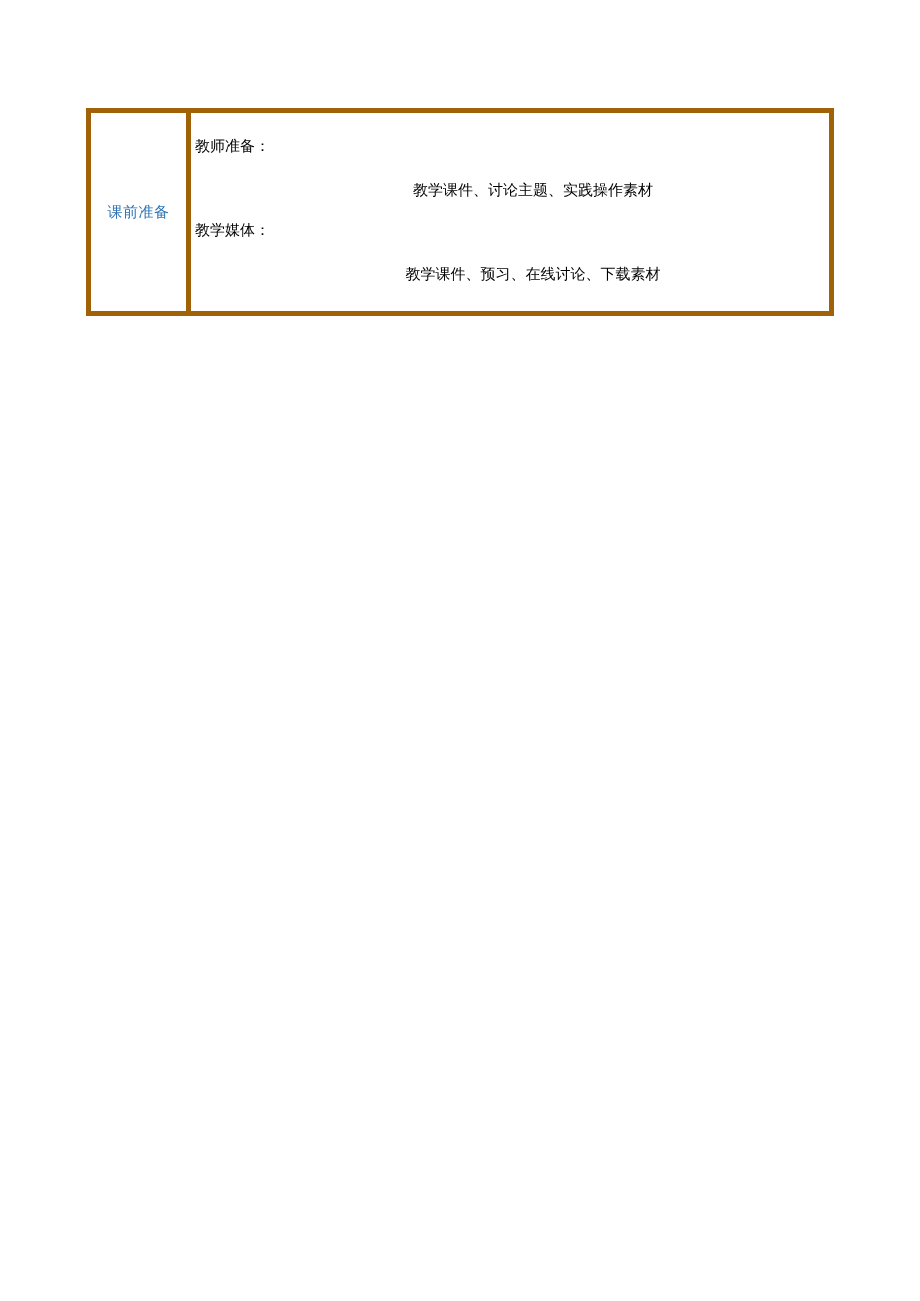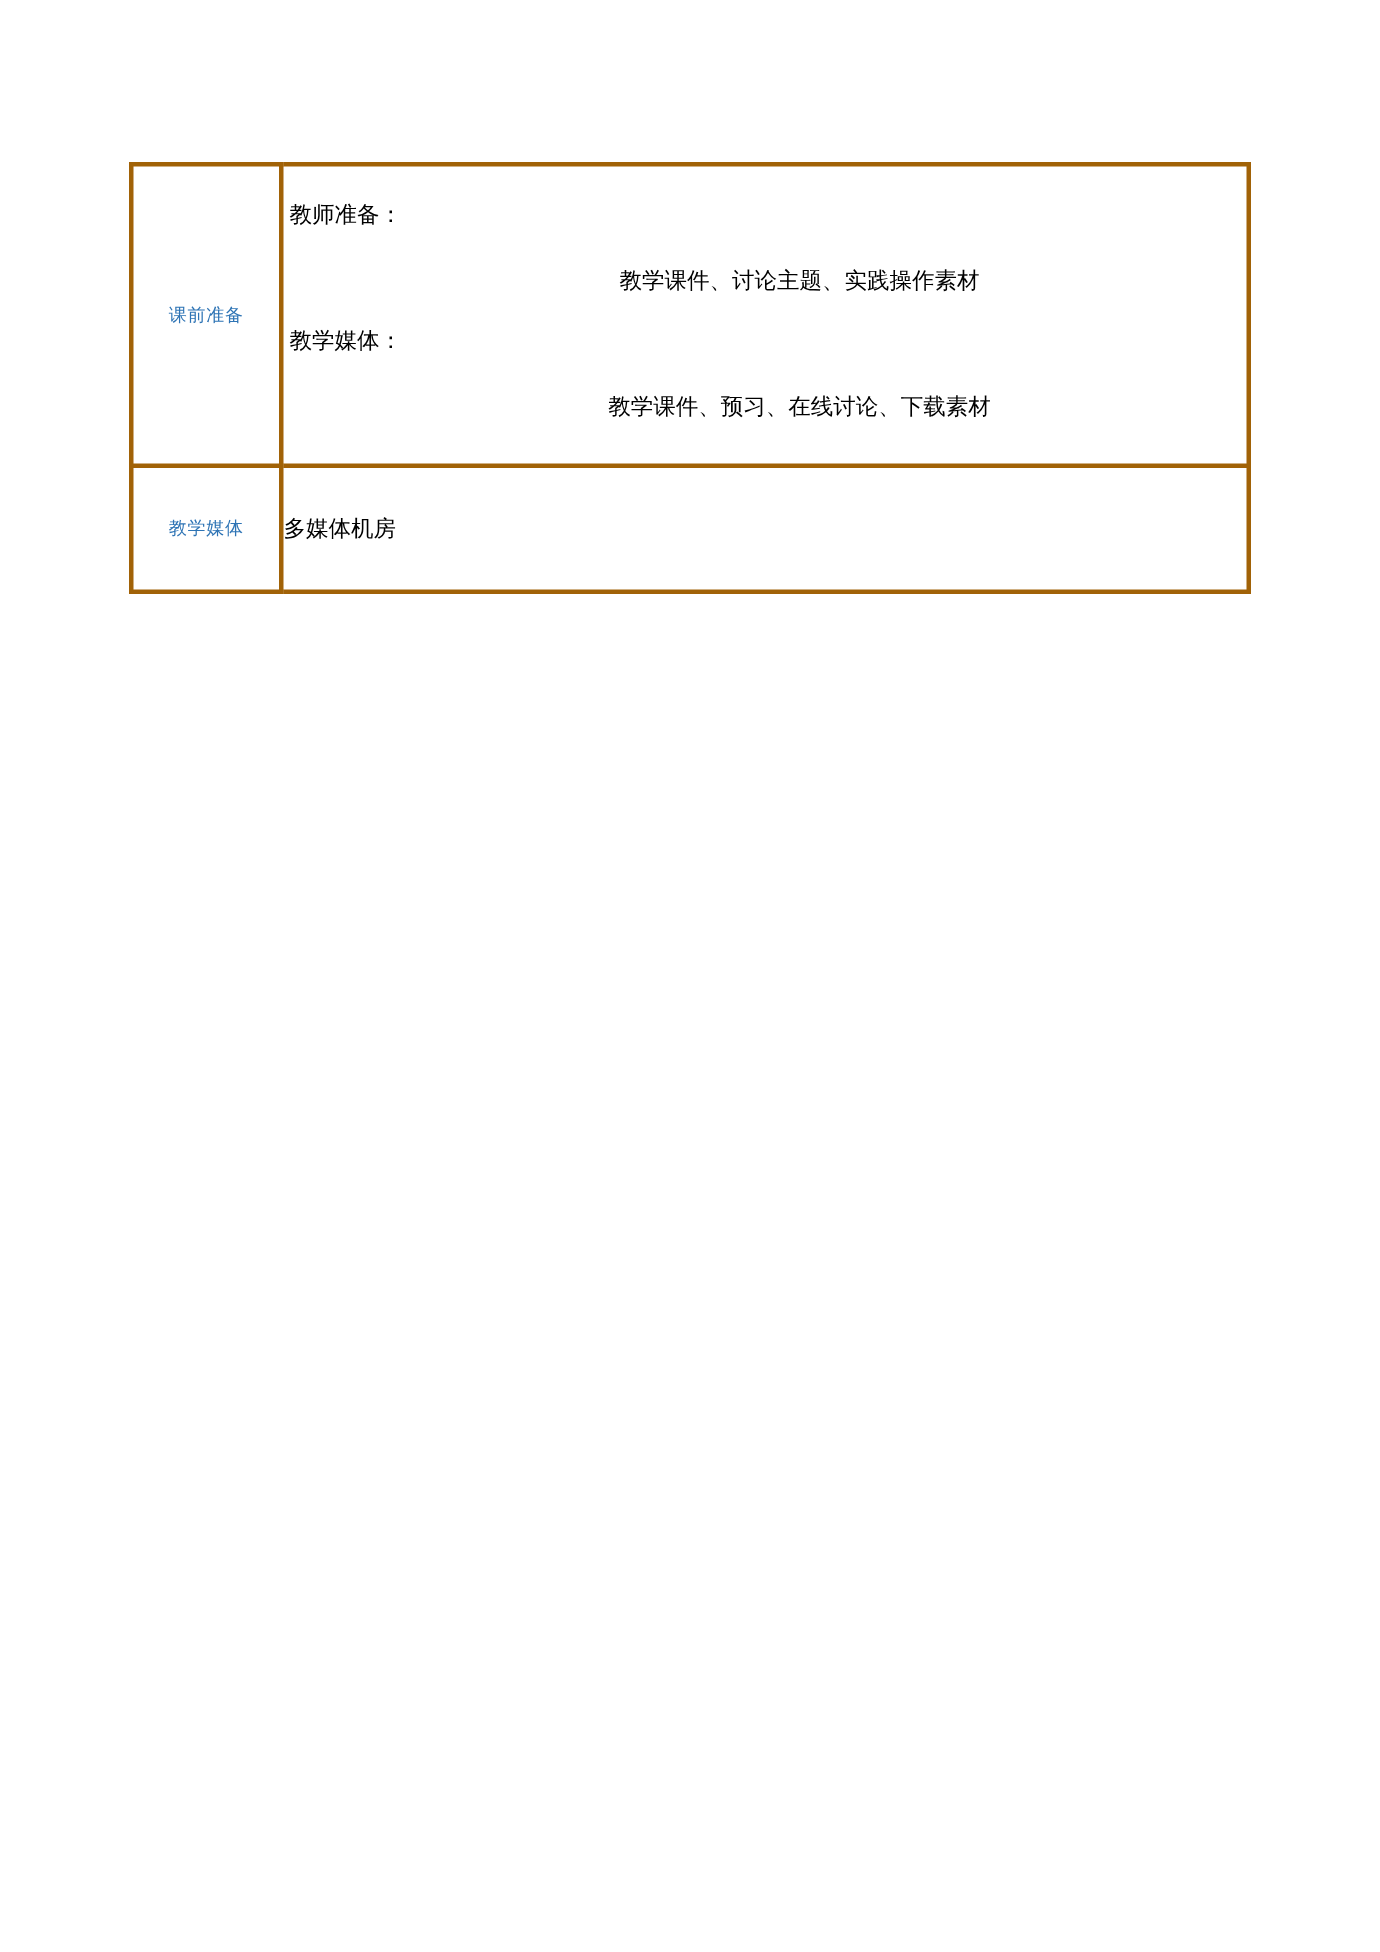--- a/index.html
+++ b/index.html
@@ -10,29 +10,29 @@
       font-family: "SimSun", "宋体", serif;
       font-size: 15px;
       color: #000000;
       padding: 108px 86px 0 86px;
     }
     .table {
       width: 100%;
       border-collapse: collapse;
     }
     .table td {
-      border: 3px solid #a16207;
+      border: 5px solid #a16207;
       vertical-align: middle;
       padding: 0;
     }
     .cell-label {
       width: 100px;
       text-align: center;
       color: #2e74b5;
-      font-size: 12px;
+      font-size: 15px;
       letter-spacing: 0.5px;
     }
     .cell-content {
       padding: 0 4px;
       line-height: 2.0;
     }
     .row-prep .cell-content {
       padding: 8px 4px 18px 4px;
     }
     .row-media td {
@@ -58,22 +58,14 @@
     <td class="cell-label">
       <span>课前准备</span>
     </td>
     <td class="cell-content">
       <div class="line">教师准备：</div>
       <div class="line-sub indent">教学课件、讨论主题、实践操作素材</div>
       <div class="line">教学媒体：</div>
       <div class="line-sub indent">教学课件、预习、在线讨论、下载素材</div>
     </td>
   </tr>
-  <tr class="row-media">
-    <td class="cell-label">
-      <span>教学媒体</span>
-    </td>
-    <td class="cell-content">
-      <span>多媒体机房</span>
-    </td>
-  </tr>
 </tbody>
   </table>
 
 </body></html>

